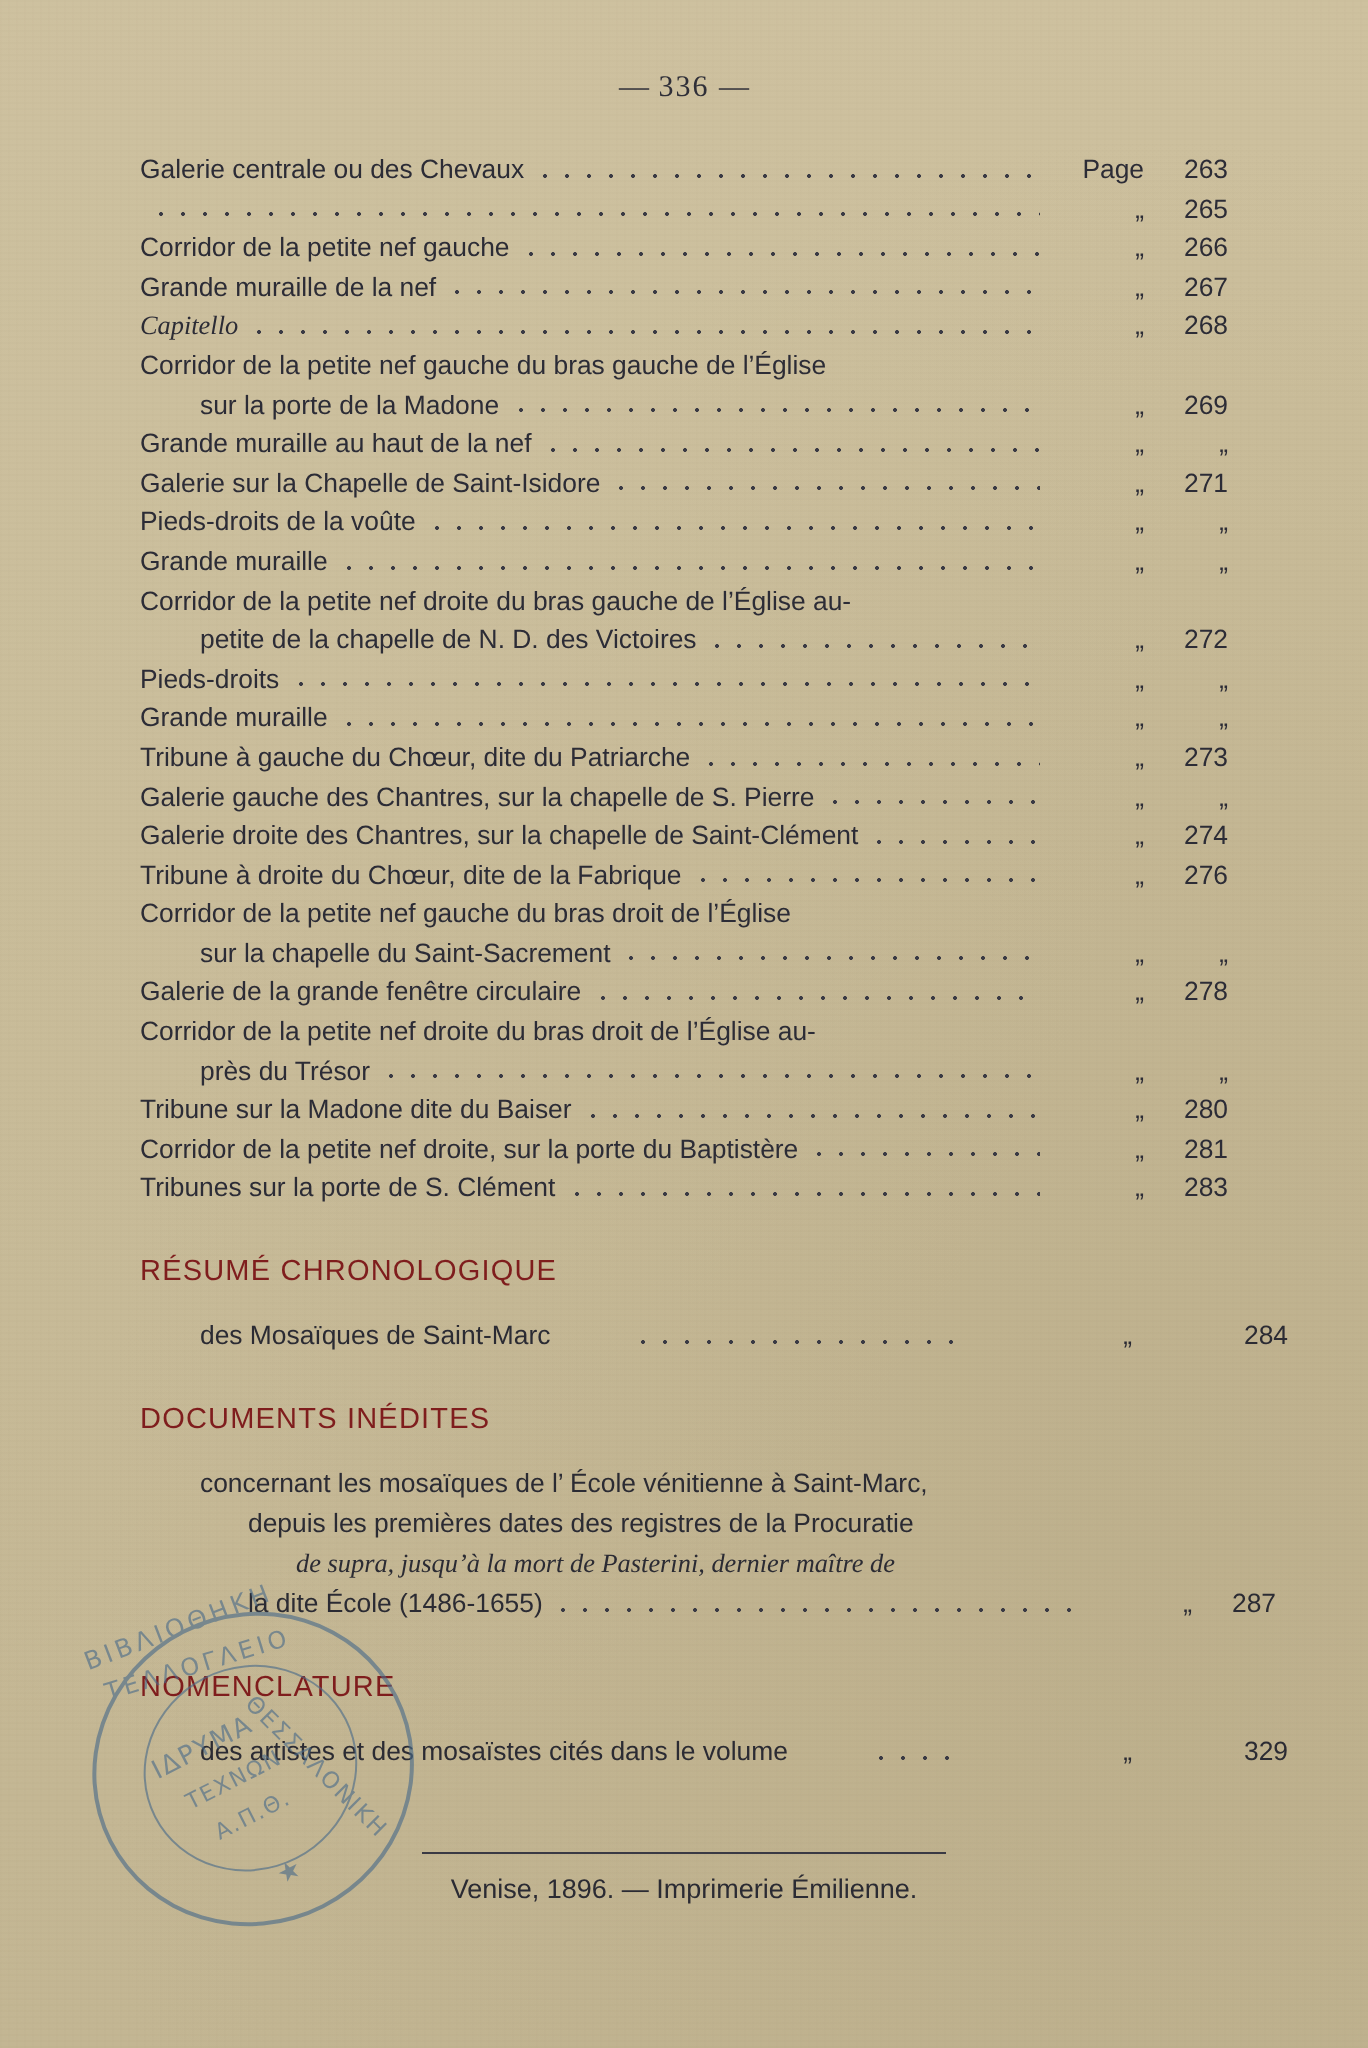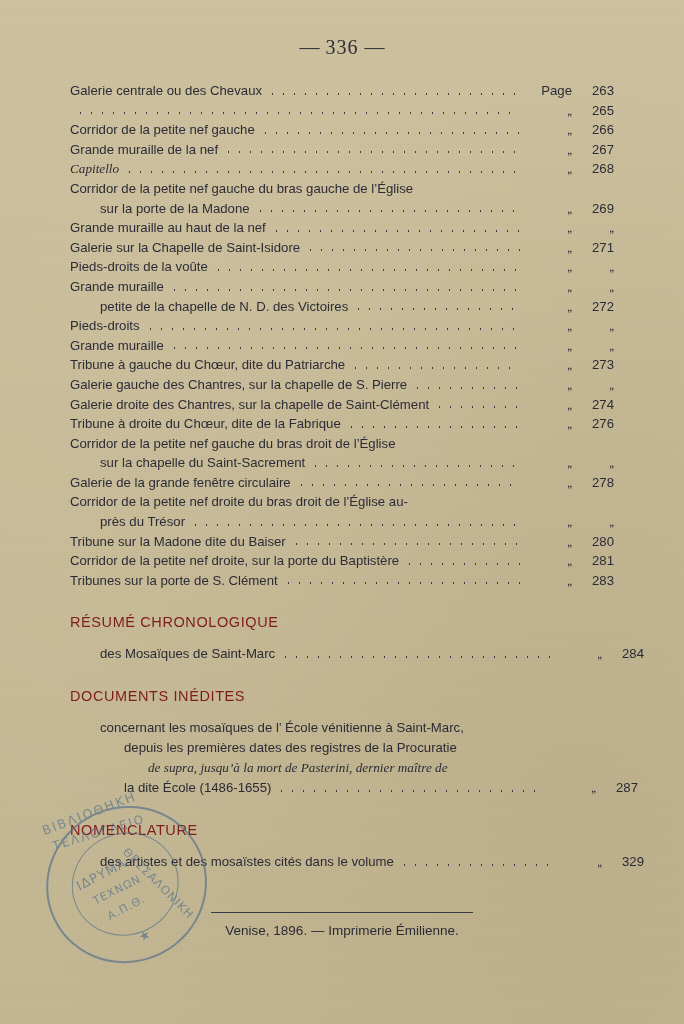--- a/index.html
+++ b/index.html
@@ -32,21 +32,21 @@
       repeating-linear-gradient(90deg, rgba(140,125,95,0.07) 0px, rgba(140,125,95,0.07) 1px, rgba(0,0,0,0) 1px, rgba(0,0,0,0) 4px);
     pointer-events: none;
   }
   .content {
     position: relative;
     padding: 0 70px;
   }
 
   .folio {
     text-align: center;
-    font-size: 20px;
+    font-size: 15px;
     letter-spacing: 1px;
     margin-top: 36px;
     margin-bottom: 22px;
     color: #2f2f38;
     font-family: "Liberation Serif", serif;
   }
   .folio .dash { letter-spacing: 0; }
 
   .toc {
     font-size: 13.2px;
@@ -102,20 +102,21 @@
   .section-title {
     font-size: 14.5px;
     letter-spacing: 0.6px;
     margin: 24px 0 14px 0;
     font-family: "Liberation Sans", sans-serif;
     color: #7f1d1d;
   }
   .para-entry {
     font-size: 13.2px;
     line-height: 20px;
+    gap: 36px;
   }
   .imprint {
     margin-top: 40px;
     text-align: center;
     font-size: 13.5px;
     font-family: "Liberation Sans", sans-serif;
   }
   .imprint .rule {
     width: 262px;
     height: 1px;
@@ -286,20 +287,23 @@
       <span class="pagenum">„</span>
     </div>
 
     <div class="entry">
       <span class="txt">Grande muraille</span>
       <span class="leaders"></span>
       <span class="marker">„</span>
       <span class="pagenum">„</span>
     </div>
 
+    <div class="entry cont-line">
+      <span class="txt">Corridor de la petite nef droite du bras gauche de l’Église au-</span>
+    </div>
 
     <div class="entry">
       <span class="txt indent">petite de la chapelle de N. D. des Victoires</span>
       <span class="leaders"></span>
       <span class="marker">„</span>
       <span class="pagenum">272</span>
     </div>
 
     <div class="entry">
       <span class="txt">Pieds-droits</span>

